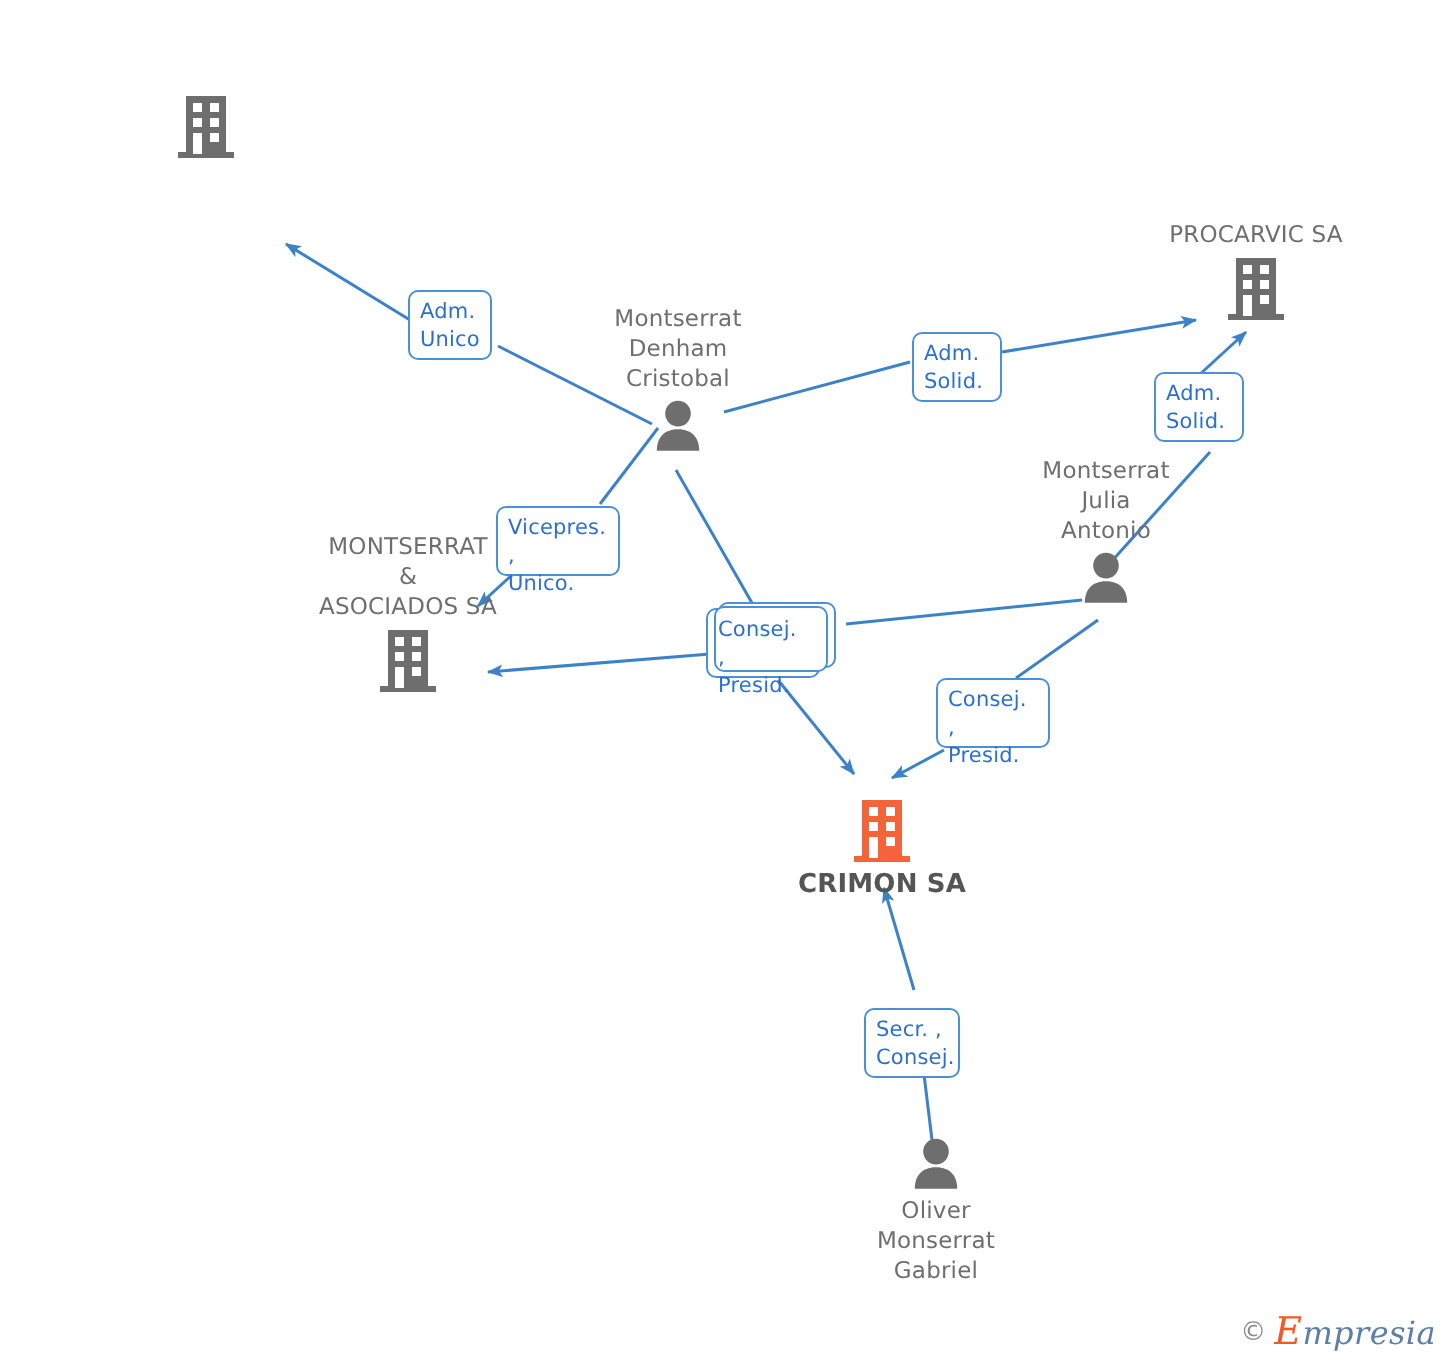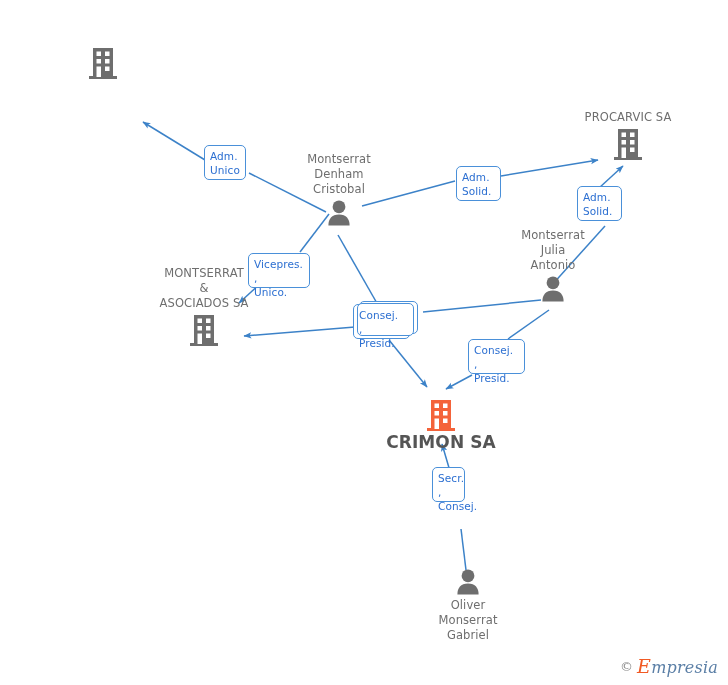--- a/index.html
+++ b/index.html
@@ -38,21 +38,21 @@
   .node .node-label {
     display: block;
     font-size: 11.5px;
     line-height: 15px;
     color: #6e6e6e;
     letter-spacing: 0.1px;
     white-space: pre-line;
   }
   .node.label-above .node-label { margin-bottom: 2px; }
   .node.label-below .node-label { margin-top: 3px; }
-  .node.focus .node-label { color: #555555; font-weight: bold; font-size: 17px; }
+  .node.focus .node-label { color: #555555; font-weight: bold; font-size: 13px; }
 
   
   .tag {
     position: absolute;
     box-sizing: border-box;
     background: #ffffff;
     border: 1.6px solid #4a90d9;
     border-radius: 5px;
     color: #2c6fd1;
     font-size: 10.5px;
@@ -267,21 +267,21 @@
 
   <div class="tag" style="left:248px; top:253px; width:62px; height:35px;">Vicepres. ,
 Unico.</div>
 
   <div class="tag stacked" style="left:353px; top:304px; width:57px; height:35px;">Consej. ,
 Presid.</div>
 
   <div class="tag" style="left:468px; top:339px; width:57px; height:35px;">Consej. ,
 Presid.</div>
 
-  <div class="tag" style="left:432px; top:467px; width:33px; height:35px;">Secr. ,
+  <div class="tag" style="left:432px; top:504px; width:48px; height:35px;">Secr. ,
 Consej.</div>
 
   <div id="watermark">
     <span class="wm-c">©</span>
     <span class="wm-text"><span class="wm-e">E</span><span>mpresia</span></span>
   </div>
 
 </div>
 
 </body></html>

